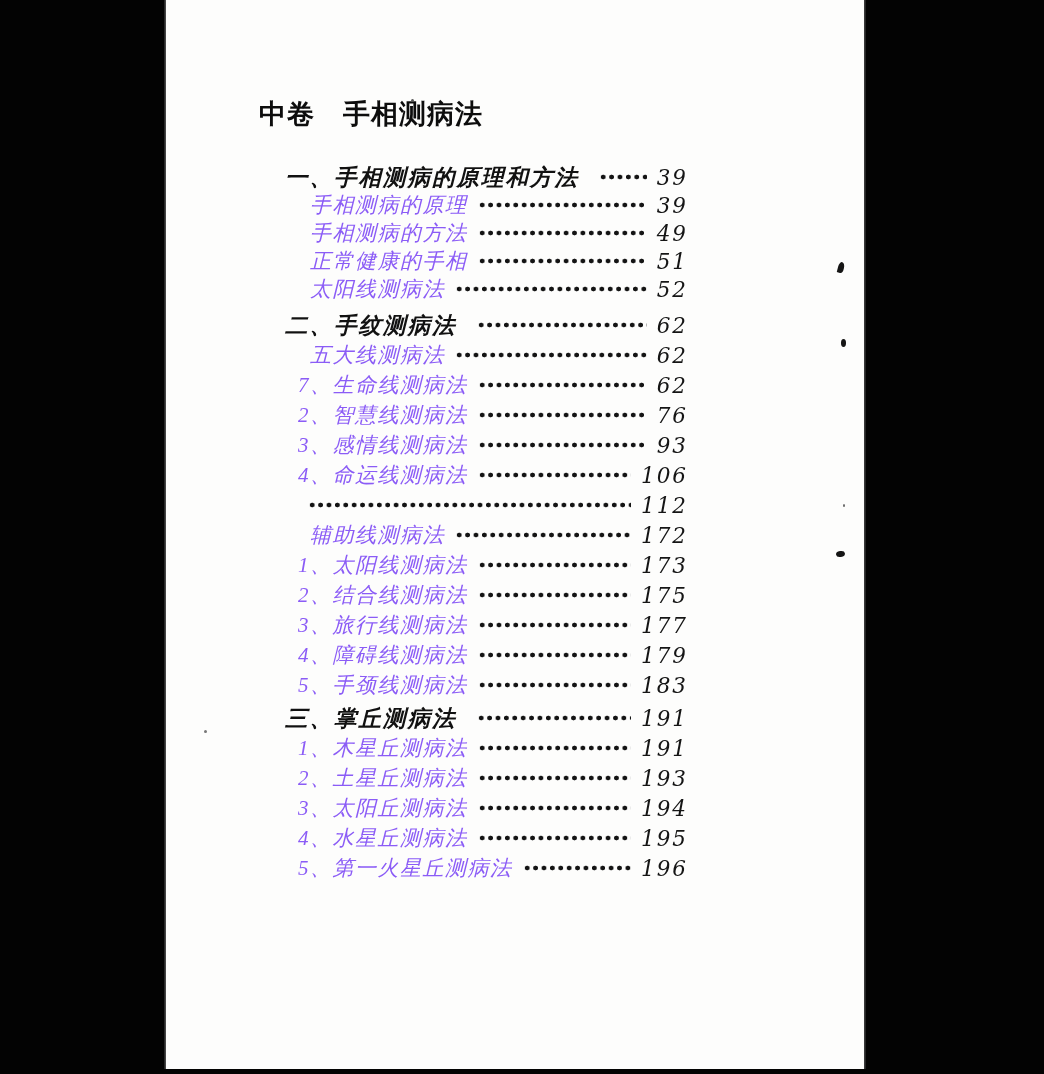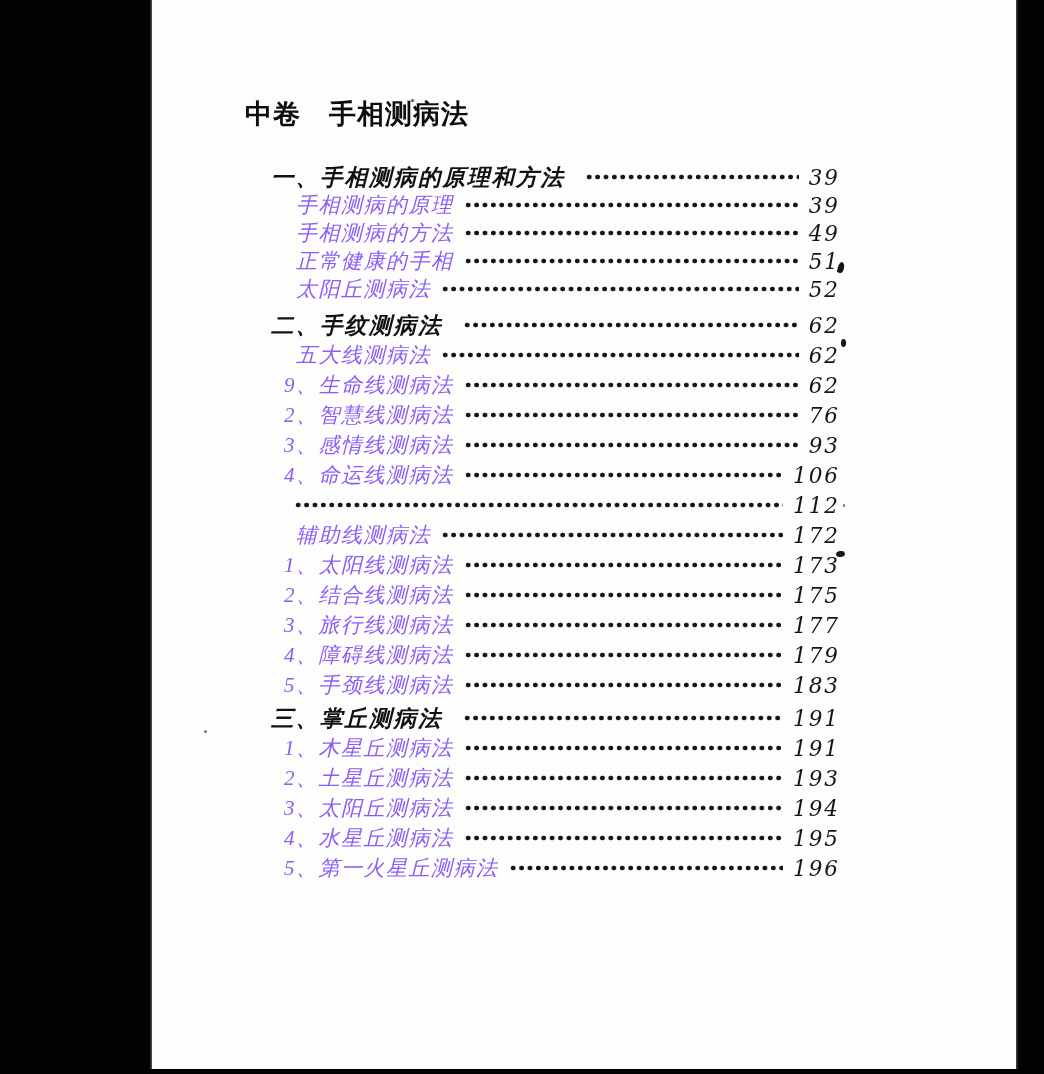--- a/index.html
+++ b/index.html
@@ -5,22 +5,22 @@
   html,body{margin:0;padding:0;background:#000;}
   .scan{
     position:relative;
     width:1044px;height:1074px;
     background:#030303;
     overflow:hidden;
     font-family:"Liberation Serif","DejaVu Serif",serif;
   }
   .page{
     position:absolute;
-    left:152px;top:0;
-    width:864px;height:1069px;
+    left:166px;top:0;
+    width:698px;height:1069px;
     background:#fdfdfc;
     box-sizing:border-box;
     padding-top:101px;
   }
   
   .page::before{
     content:"";position:absolute;left:-2px;top:0;width:2px;height:100%;
     background:linear-gradient(to right,#1a1a1a,#555);
   }
   .page::after{
@@ -113,36 +113,36 @@
           <span class="label">手相测病的方法</span>
           <span class="leader"></span>
           <span class="num">49</span>
         </div>
         <div class="row l2h">
           <span class="label">正常健康的手相</span>
           <span class="leader"></span>
           <span class="num">51</span>
         </div>
         <div class="row l2h">
-          <span class="label">太阳丘测病法</span>
+          <span class="label">太阳线测病法</span>
           <span class="leader"></span>
           <span class="num">52</span>
         </div>
         <div class="row l1">
           <span class="label">二、手纹测病法</span>
           <span class="leader"></span>
           <span class="num">62</span>
         </div>
         <div class="row l2h">
           <span class="label">五大线测病法</span>
           <span class="leader"></span>
           <span class="num">62</span>
         </div>
         <div class="row l2n">
-          <span class="label">9、生命线测病法</span>
+          <span class="label">7、生命线测病法</span>
           <span class="leader"></span>
           <span class="num">62</span>
         </div>
         <div class="row l2n">
           <span class="label">2、智慧线测病法</span>
           <span class="leader"></span>
           <span class="num">76</span>
         </div>
         <div class="row l2n">
           <span class="label">3、感情线测病法</span>

